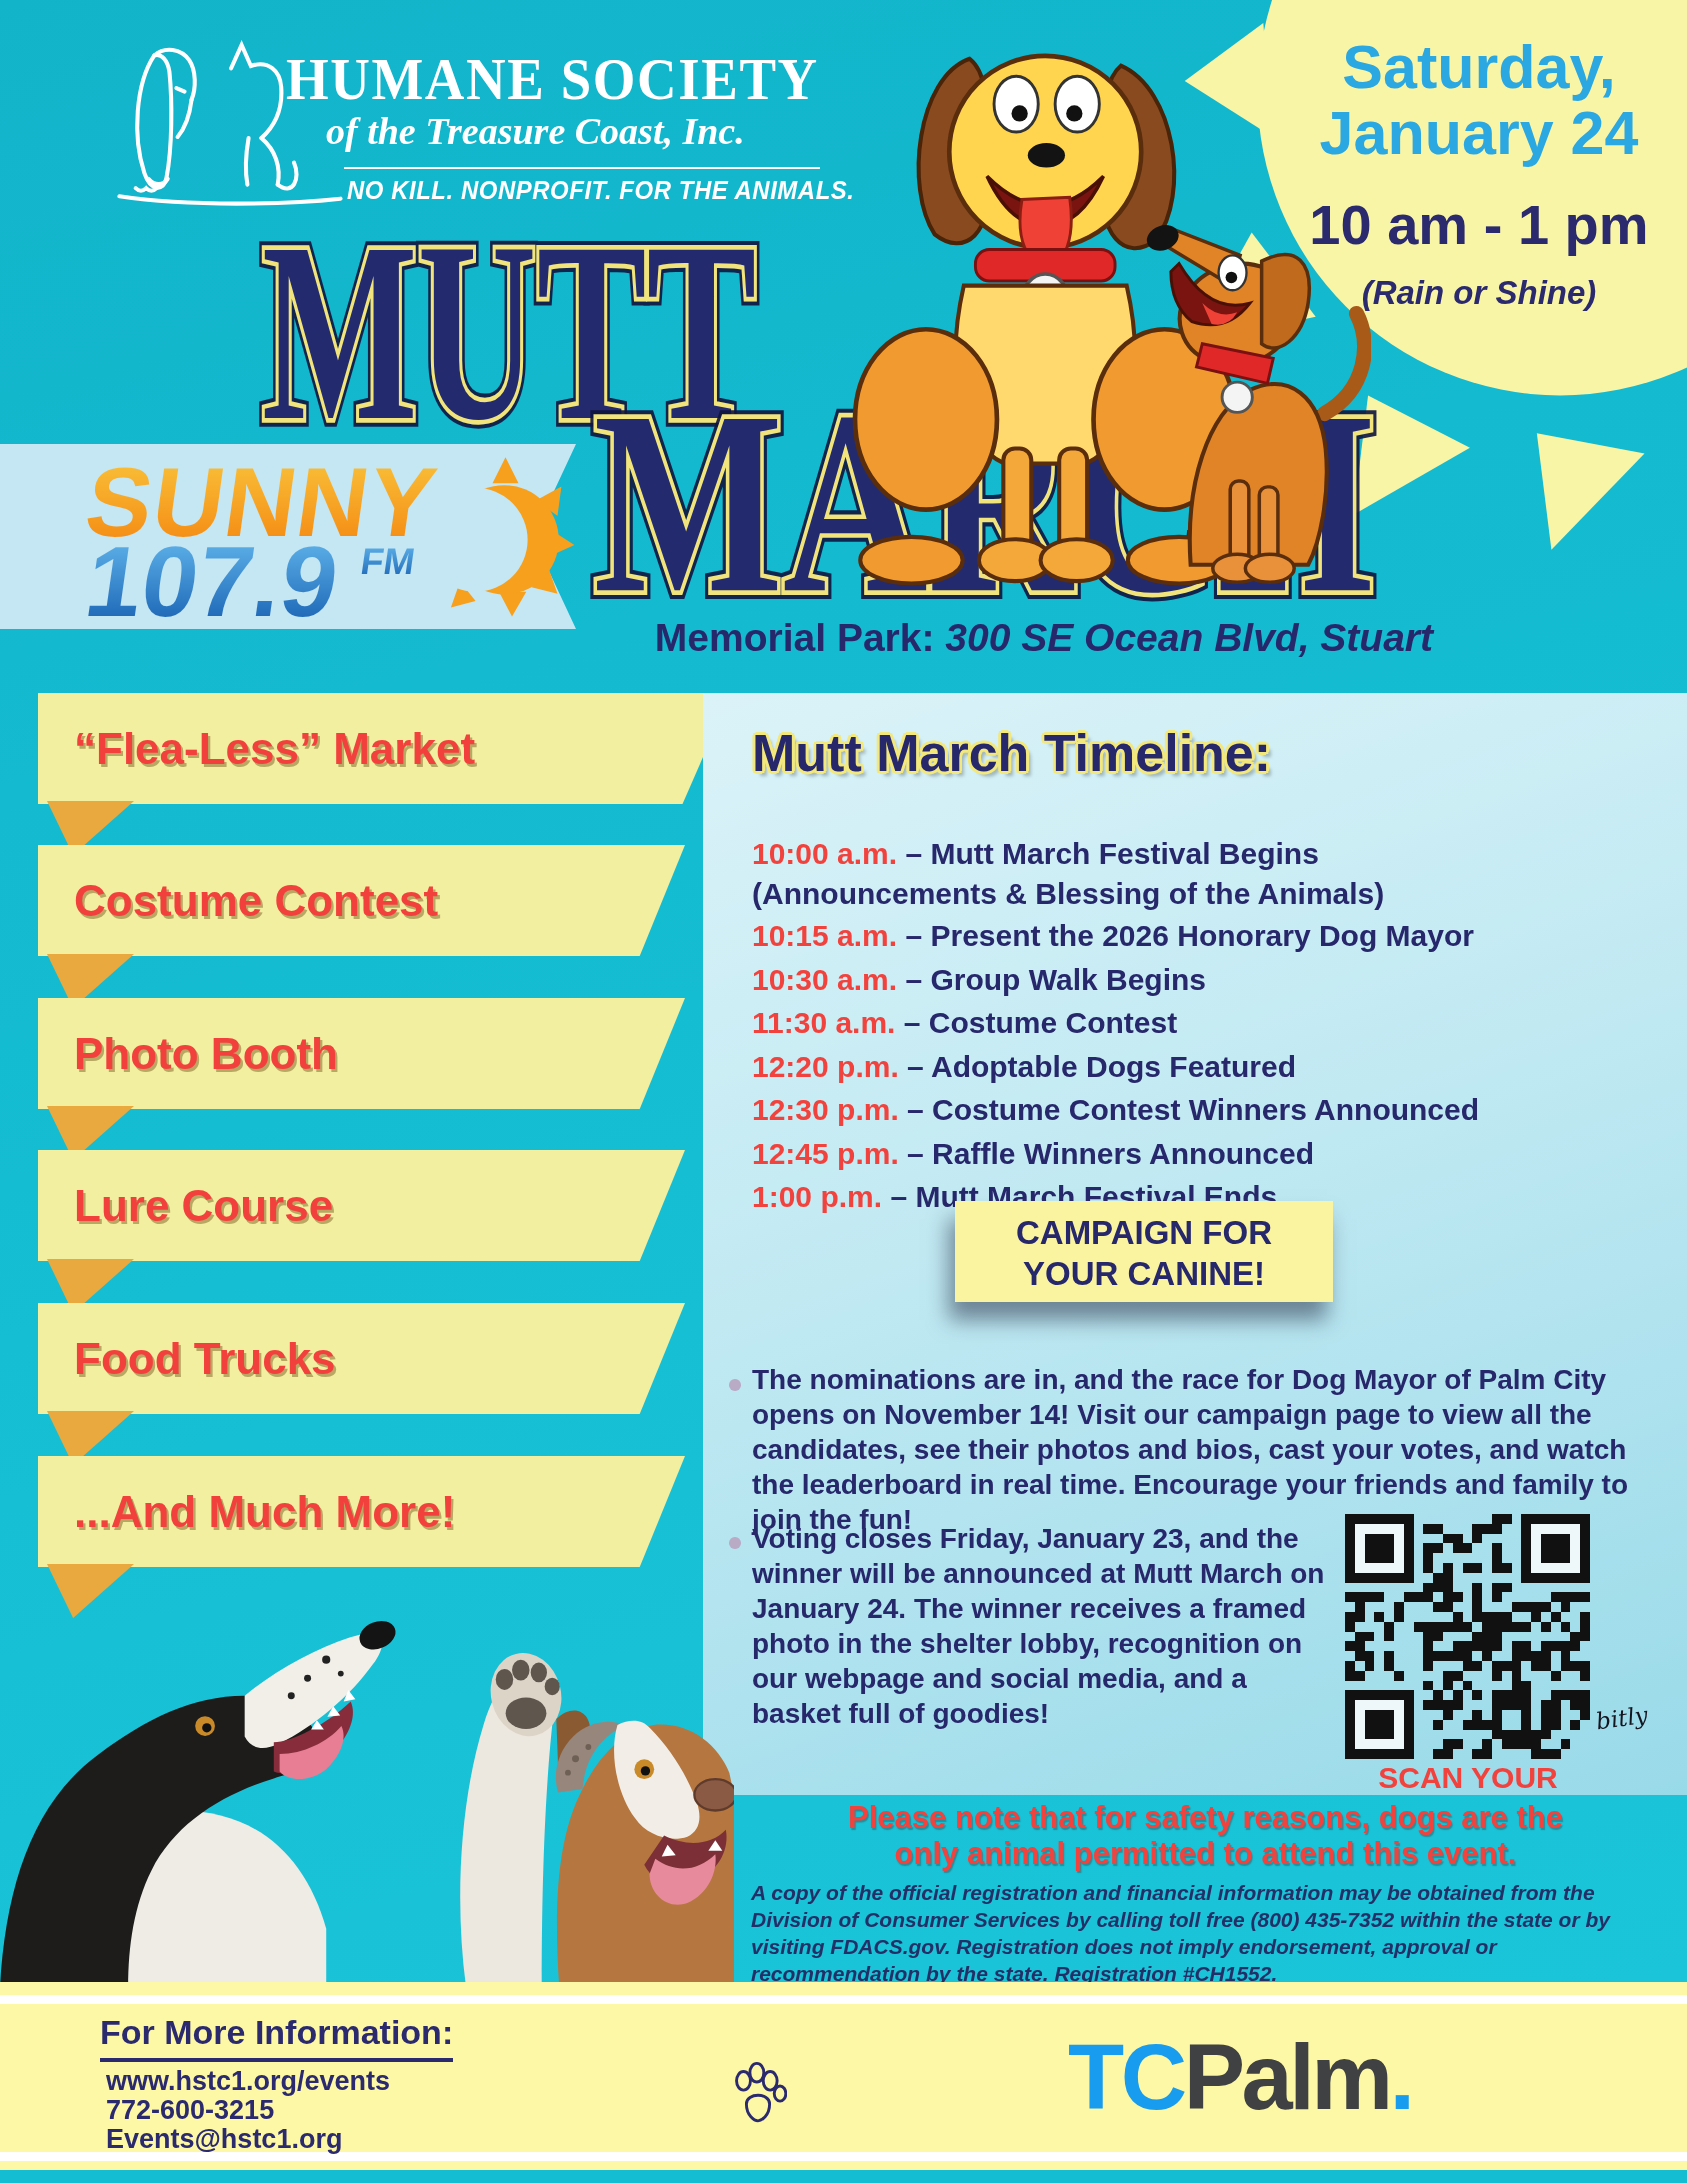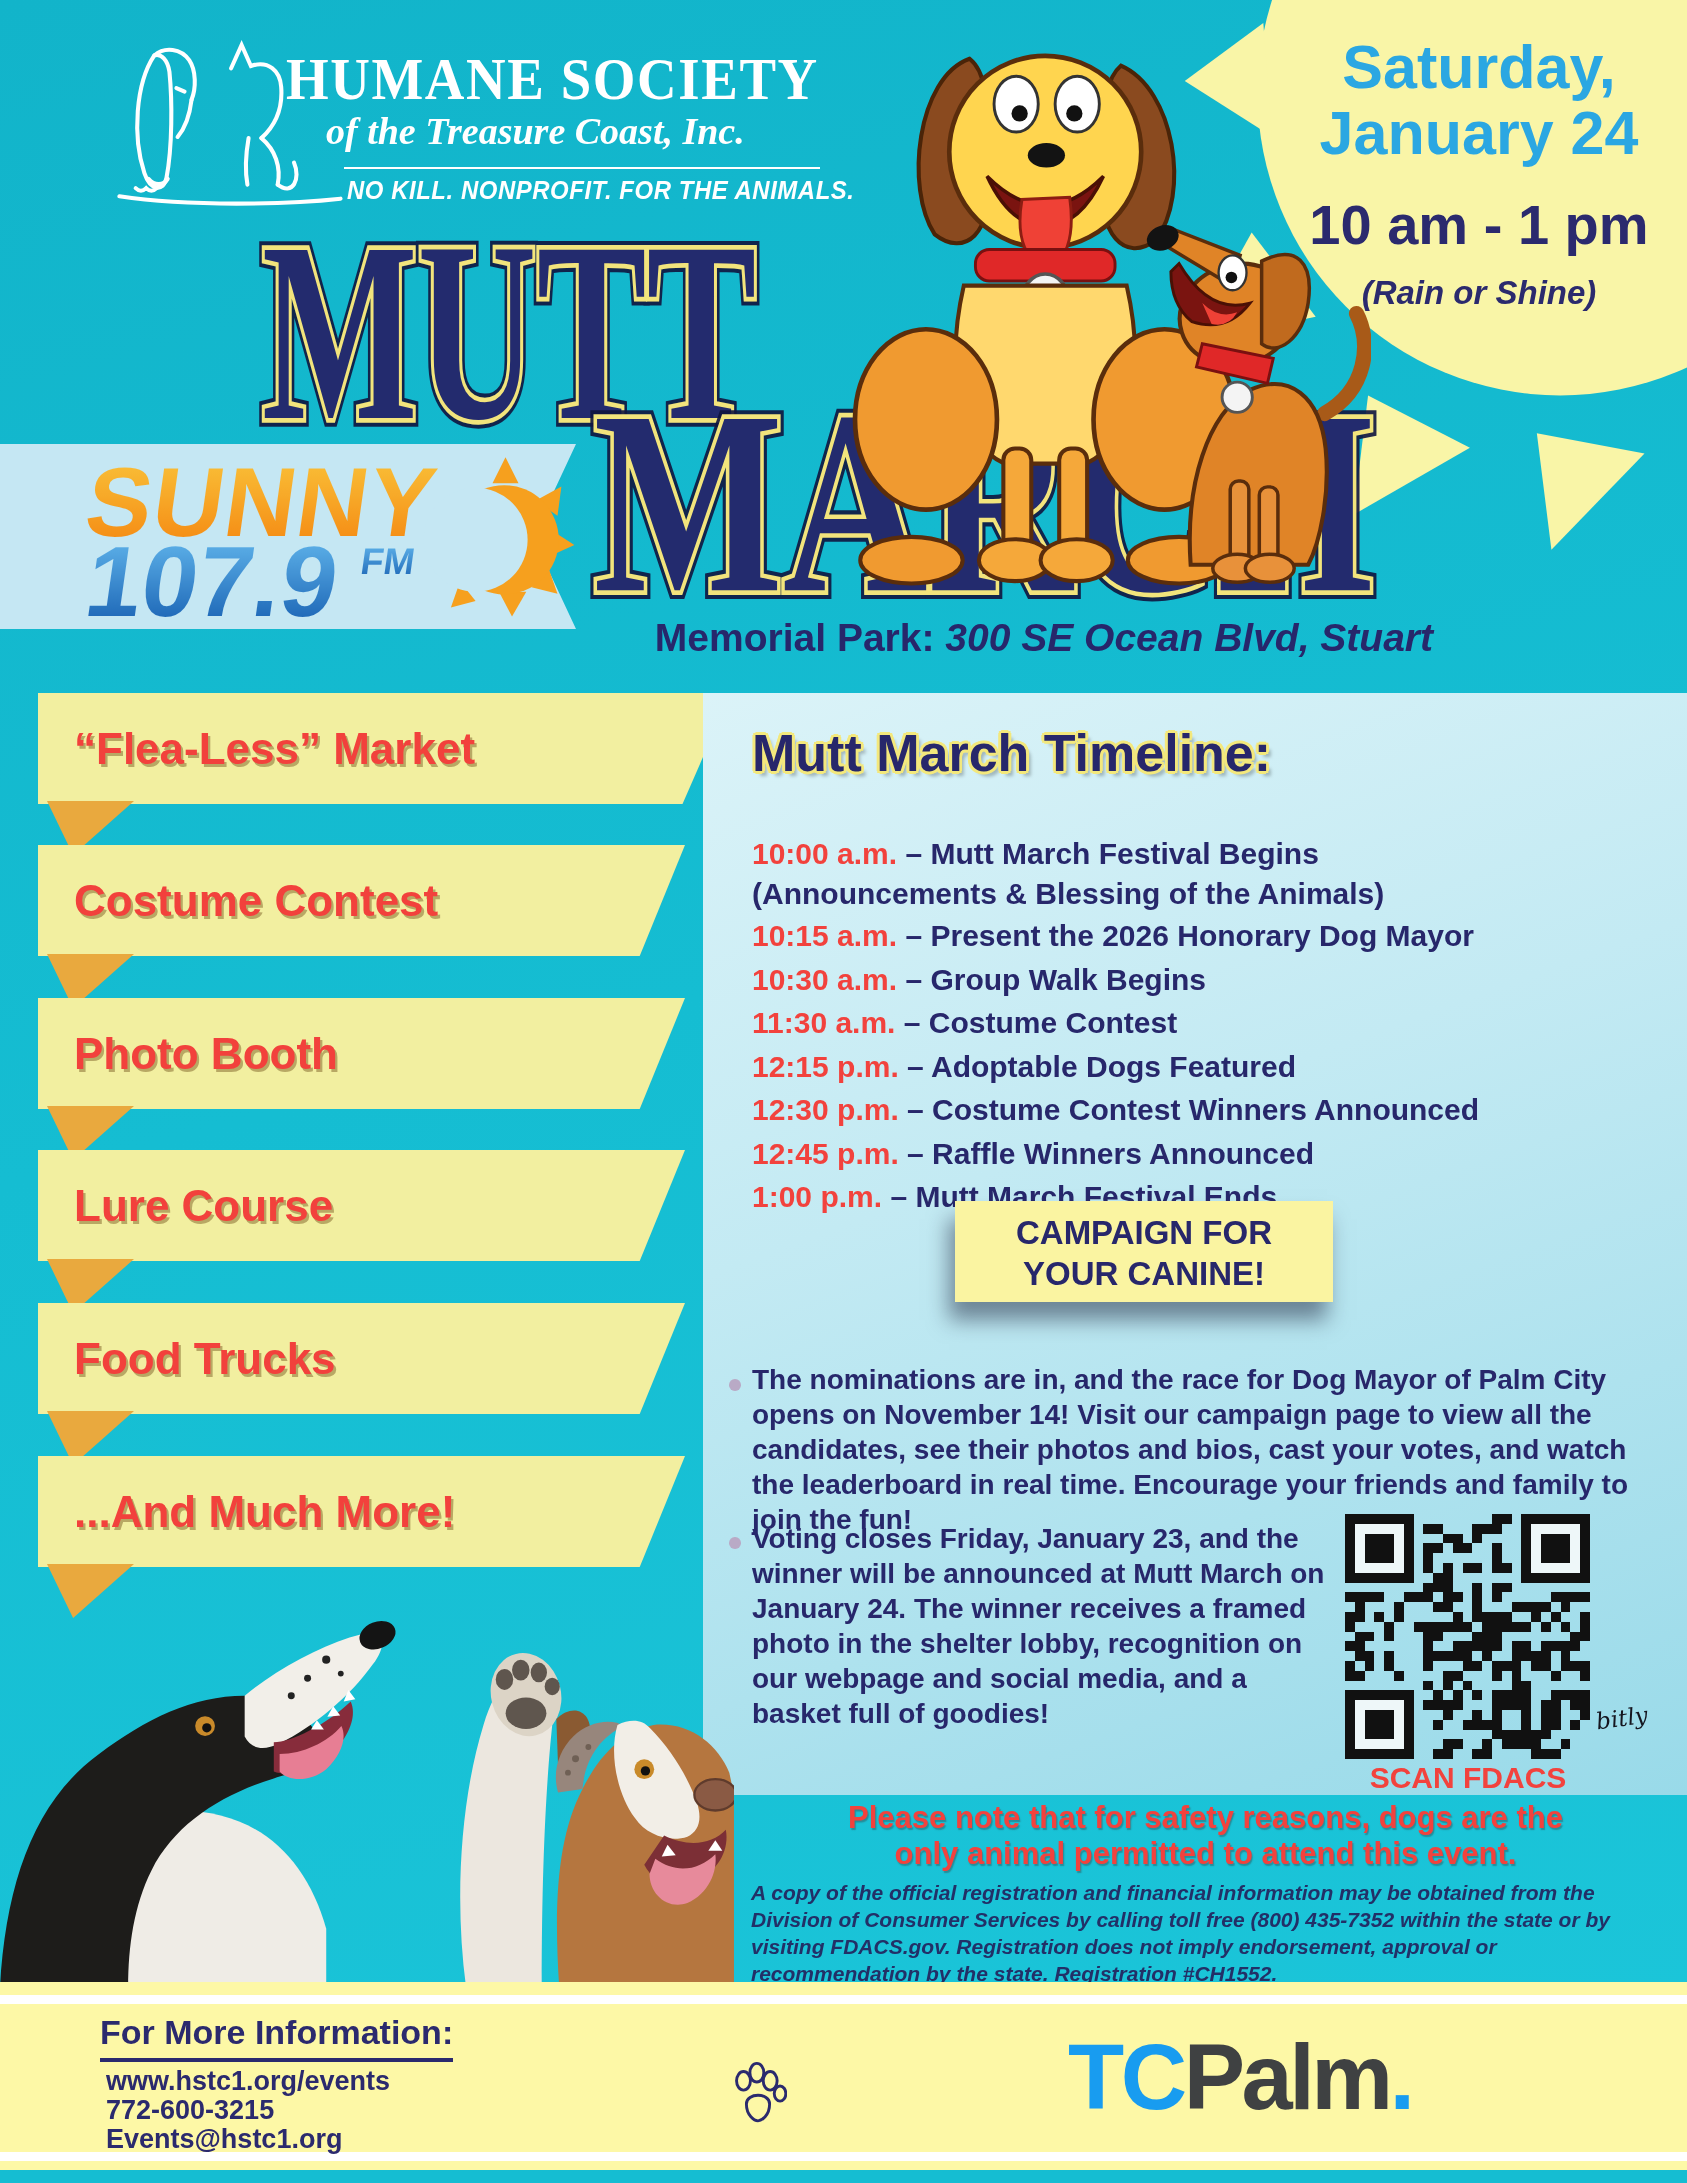--- a/index.html
+++ b/index.html
@@ -210,21 +210,21 @@
 
   <div class="abs panel"></div>
   <div class="abs tl-head" style="left:752px;top:723px;">Mutt March Timeline:</div>
 
   <div class="abs" style="left:752px;top:834px;">
     <div class="tl-row"><span class="tl-time">10:00 a.m.</span><span> – Mutt March Festival Begins</span></div>
     <div class="tl-row"><span class="tl-time"></span><span>(Announcements &amp; Blessing of the Animals)</span></div>
     <div class="tl-row" style="margin-top:2px;"><span class="tl-time">10:15 a.m.</span><span> – Present the 2026 Honorary Dog Mayor</span></div>
     <div class="tl-row" style="margin-top:3.5px;"><span class="tl-time">10:30 a.m.</span><span> – Group Walk Begins</span></div>
     <div class="tl-row" style="margin-top:3.5px;"><span class="tl-time">11:30 a.m.</span><span> – Costume Contest</span></div>
-    <div class="tl-row" style="margin-top:3.5px;"><span class="tl-time">12:15 p.m.</span><span> – Adoptable Dogs Featured</span></div>
+    <div class="tl-row" style="margin-top:3.5px;"><span class="tl-time">12:20 p.m.</span><span> – Adoptable Dogs Featured</span></div>
     <div class="tl-row" style="margin-top:3.5px;"><span class="tl-time">12:30 p.m.</span><span> – Costume Contest Winners Announced</span></div>
     <div class="tl-row" style="margin-top:3.5px;"><span class="tl-time">12:45 p.m.</span><span> – Raffle Winners Announced</span></div>
     <div class="tl-row" style="margin-top:3.5px;"><span class="tl-time">1:00 p.m.</span><span> – Mutt March Festival Ends</span></div>
   </div>
 
   <div class="abs camp-box" style="left:955px;top:1201px;width:378px;">
     <div>CAMPAIGN FOR</div>
     <div>YOUR CANINE!</div>
   </div>
 
@@ -449,21 +449,21 @@
         <rect x="1" y="1" width="5" height="5" fill="#eef7f9"></rect>
         <rect x="2" y="2" width="3" height="3" fill="#111"></rect>
         <rect x="18" y="0" width="7" height="7" fill="#111"></rect>
         <rect x="19" y="1" width="5" height="5" fill="#eef7f9"></rect>
         <rect x="20" y="2" width="3" height="3" fill="#111"></rect>
         <rect x="0" y="18" width="7" height="7" fill="#111"></rect>
         <rect x="1" y="19" width="5" height="5" fill="#eef7f9"></rect>
         <rect x="2" y="20" width="3" height="3" fill="#111"></rect>
       </svg></div>
   <div class="abs bitly" style="left:1596px;top:1705px;">bitly</div>
-  <div class="abs scan" style="left:1343px;top:1761px;">SCAN FDACS</div>
+  <div class="abs scan" style="left:1343px;top:1761px;">SCAN YOUR</div>
 
   <svg class="abs" style="left:0;top:1521px;" width="734" height="466" viewBox="0 0 1260 800">
 
     <path d="M60,800 C40,640 120,520 260,500 C420,480 520,560 560,700 L560,800 Z" fill="#efece6"></path>
     <path d="M0,800 C10,620 60,480 170,400 C250,340 330,300 420,300 C480,300 522,330 542,362 L560,400 C540,422 500,432 470,442 C380,470 300,520 260,600 C230,660 220,730 220,800 Z" fill="#1d1c1a"></path>
     <path d="M420,300 C470,258 540,220 600,200 L652,186 C662,202 656,226 640,246 C600,302 540,352 480,382 C450,396 430,390 420,370 Z" fill="#f2efe9"></path>
     <ellipse cx="648" cy="196" rx="32" ry="23" fill="#141414" transform="rotate(-22 648 196)"></ellipse>
     <circle cx="560" cy="238" r="7" fill="#222"></circle>
       <circle cx="528" cy="270" r="6" fill="#222"></circle>
       <circle cx="585" cy="262" r="5" fill="#222"></circle>

